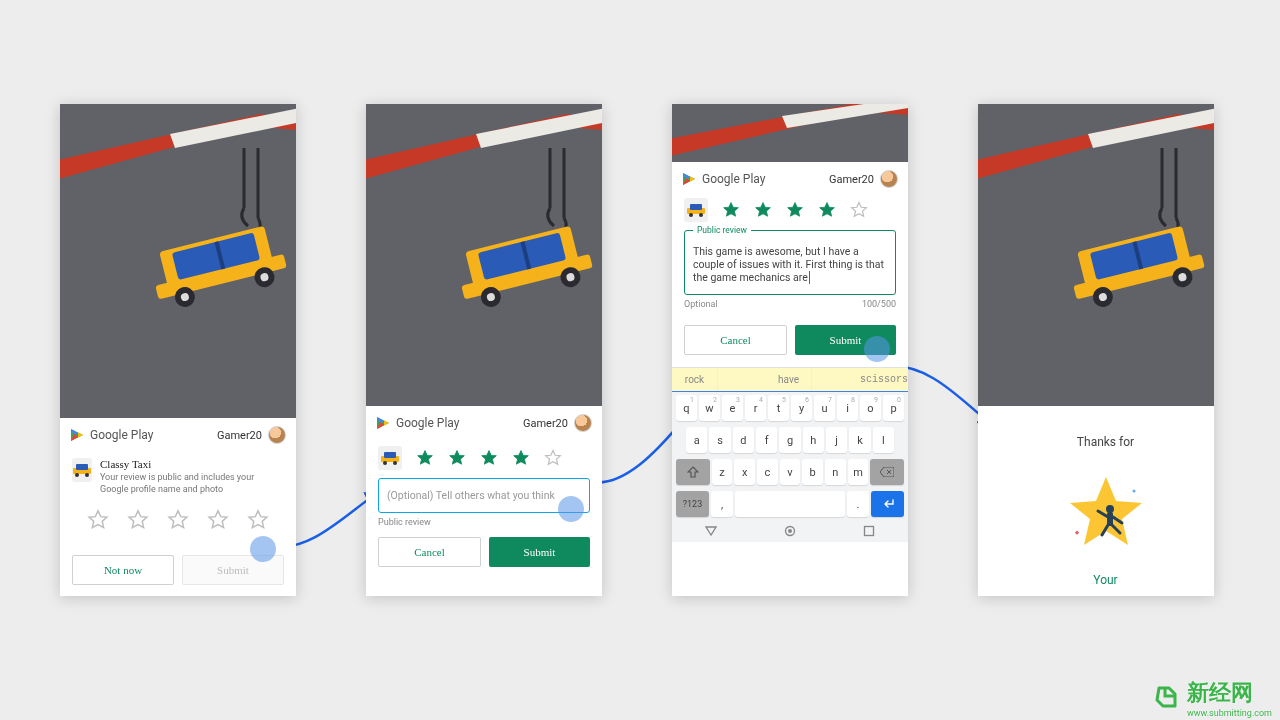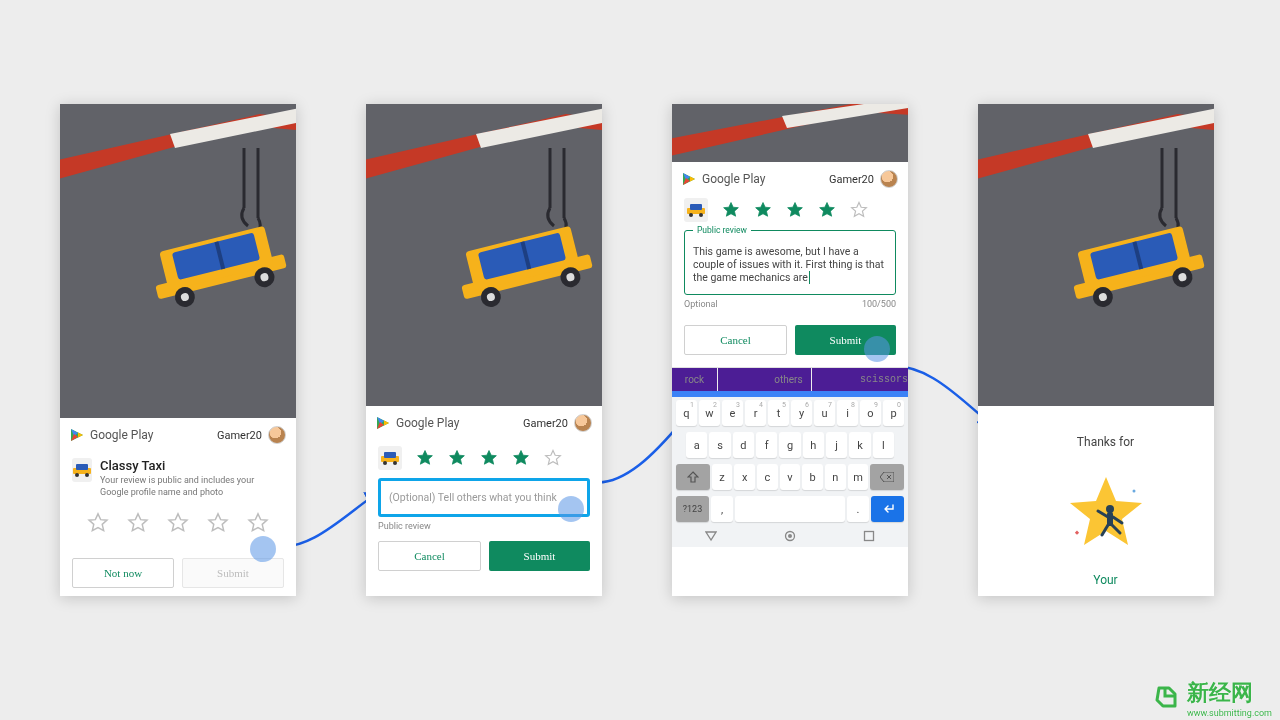--- a/index.html
+++ b/index.html
@@ -50,59 +50,59 @@
   }
   .username { font-size: 11px; color: #333; }
 
   .content { padding: 8px 12px 10px 12px; }
   .app-row { display:flex; gap:8px; align-items:flex-start; }
   .app-icon {
     width: 24px; height: 24px; border-radius: 3px; background:#f0f0f0;
     display:flex; align-items:center; justify-content:center;
   }
   .app-meta { font-size: 9px; color:#777; line-height: 1.3; }
-  .app-name { font-size: 13px; color:#222; font-weight:500; margin-bottom:2px;}
+  .app-name { font-size: 11px; color:#222; font-weight:500; margin-bottom:2px;font-family:Liberation Serif, serif;}
   .stars-row { display:flex; justify-content:center; gap:18px; margin:14px 0 14px 0;}
   .stars-row.small { justify-content:flex-start; gap:14px; margin:8px 0 8px 0;}
   .star { width:22px; height:22px; cursor:pointer;}
   .star svg { width:100%; height:100%; }
   .star-empty svg path { fill: none; stroke: #bdbdbd; stroke-width:1.6; }
   .star-fill  svg path { fill: #0f8a5f; stroke:#0f8a5f; stroke-width:1; }
 
   .btn-row { display:flex; gap:8px; padding: 0 12px 12px 12px; }
   .btn {
     flex:1; height:30px; border-radius:2px; font-size:11px;
     display:flex; align-items:center; justify-content:center;
     cursor:pointer;
     font-family:Liberation Serif, serif;
   }
   .btn-outline { border:1px solid #d0d0d0; color:#0f8a5f; background:#fff;}
   .btn-primary { background:#0f8a5f; color:#fff; }
   .btn-disabled { border:1px solid #e6e6e6; color:#bcbcbc; background:#fafafa; cursor:not-allowed;}
   .btn-text { color:#0f8a5f; font-size:12px; cursor:pointer; text-align:center; padding:4px;}
 
   .input-box {
-    border:3px solid #0ea5e9; border-radius:3px; padding:10px 8px; font-size:10.5px;
+    border:1px solid #0ea5e9; border-radius:3px; padding:10px 8px; font-size:10.5px;
     color:#9a9a9a; margin: 8px 0 4px 0;
   }
   .helper { font-size:9px; color:#888; }
   .helper-row { display:flex; justify-content:space-between; font-size:9px; color:#888; margin-top:2px;}
   .input-box.focused { border:1.5px solid #0f8a5f; color:#444; position:relative; padding-top:14px;}
   .float-label {
     position:absolute; top:-6px; left:8px; background:#fff; padding:0 4px;
     font-size:8.5px; color:#0f8a5f;
   }
 
   .touch-dot {
     position:absolute; width:26px; height:26px; border-radius:50%;
     background: rgba(90,150,230,.55);
   }
 
   .keyboard { background:#f1f3f5; padding-top:0; font-family: inherit; }
-  .suggest { display:flex; background:#4c1d95; border-top:1px solid #e0e0e0; border-bottom:6px solid #3b82f6;gap:48px;}
+  .suggest { display:flex; background:#fef9c3; border-top:1px solid #e0e0e0; border-bottom:1px solid #3b82f6;gap:48px;}
   .suggest div { flex:1; text-align:center; padding:6px 0; font-size:10px; color:#888; border-right:1px solid #eee;}
   .suggest div:last-child { border-right:none; font-family: Liberation Mono, monospace;}
   .kb-row { display:flex; justify-content:center; gap:2px; padding:3px 4px;}
   .key {
     background:#fff; border-radius:3px; height:26px; flex:1;
     display:flex; align-items:center; justify-content:center;
     font-size:11px; color:#444; position:relative;
     box-shadow: 0 1px 1px rgba(0,0,0,.12);
   }
   .key .num { position:absolute; top:1px; right:3px; font-size:7px; color:#aaa;}
@@ -384,21 +384,21 @@
   <div class="btn-row" style="padding-top:6px;">
     <div class="btn btn-outline">Cancel</div>
     <div class="btn btn-primary">Submit</div>
   </div>
 
   <div class="touch-dot" style="left:192px; top:232px;"></div>
 
   <div class="keyboard">
     <div class="suggest">
       <div>rock</div>
-      <div>others</div>
+      <div>have</div>
       <div>scissors</div>
     </div>
     <div class="kb-row" id="kb-row1">
           <div class="key">q<span class="num">1</span></div>
           <div class="key">w<span class="num">2</span></div>
           <div class="key">e<span class="num">3</span></div>
           <div class="key">r<span class="num">4</span></div>
           <div class="key">t<span class="num">5</span></div>
           <div class="key">y<span class="num">6</span></div>
           <div class="key">u<span class="num">7</span></div>

